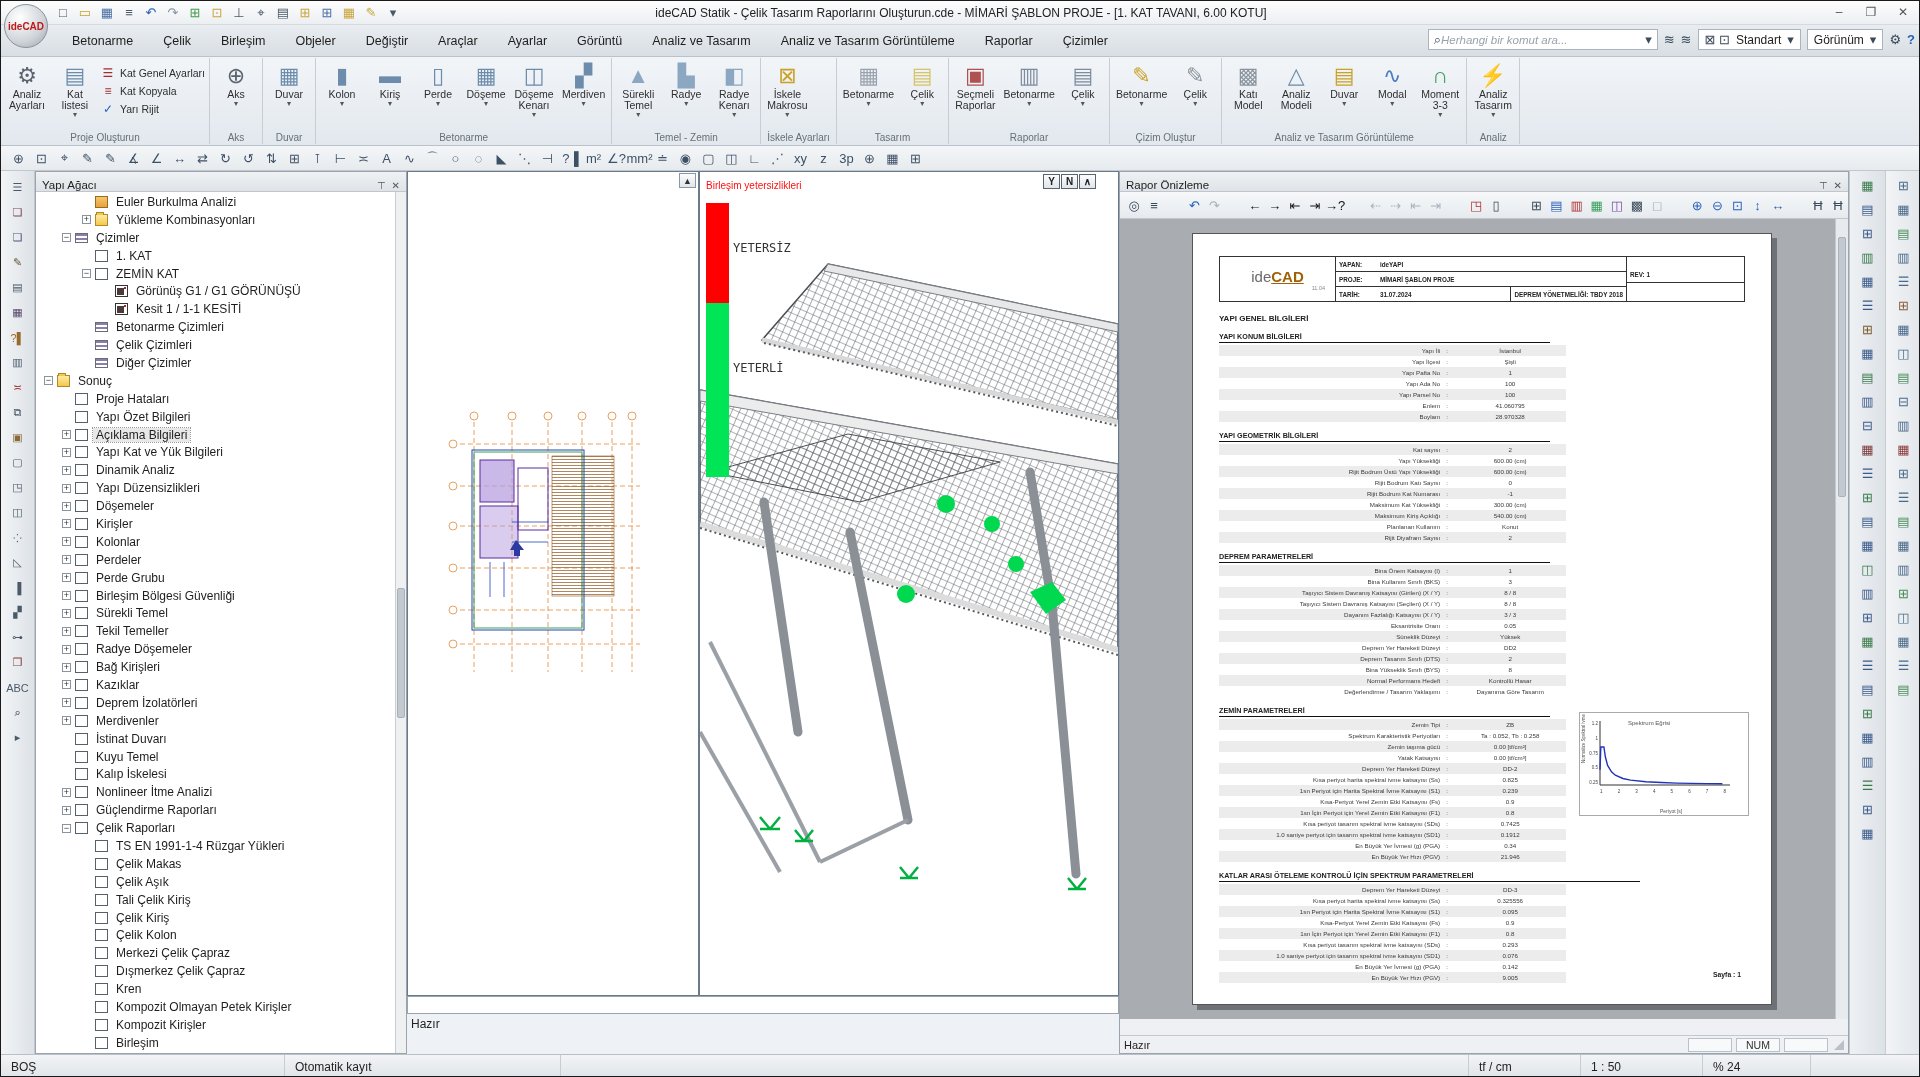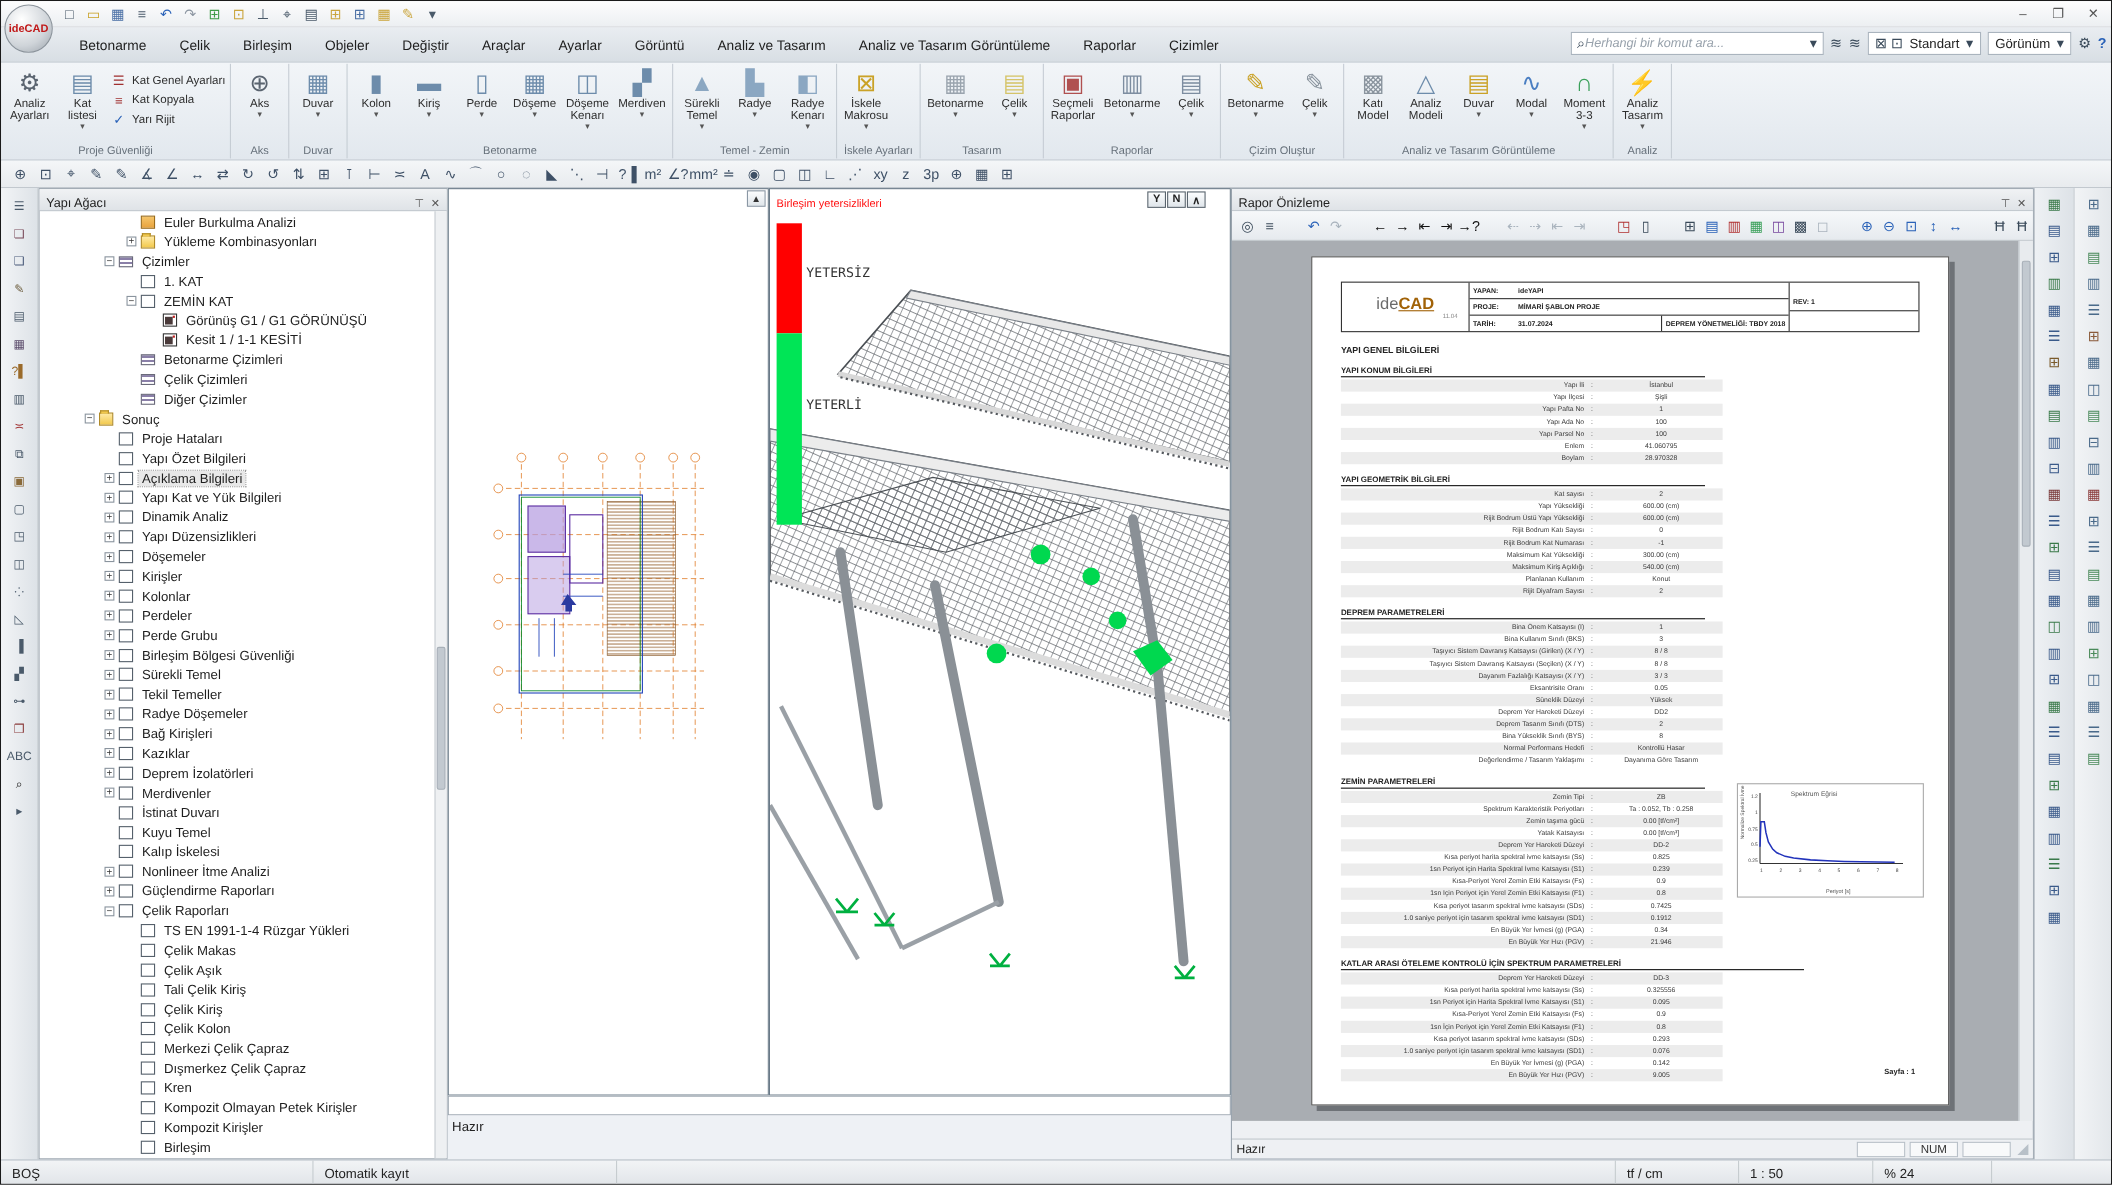--- a/index.html
+++ b/index.html
@@ -55,21 +55,21 @@
   .leftstrip{position:absolute;left:0;top:0;width:34px;height:883px;background:linear-gradient(90deg,#f2f4f6,#dde2e7);
              border-right:1px solid #c2c8ce;display:flex;flex-direction:column;align-items:center;padding-top:4px;}
   .lsi{width:26px;height:25px;display:flex;align-items:center;justify-content:center;font-size:13px;color:#4a5a6a;}
 
   .panel-hdr{height:20px;background:linear-gradient(#f0f2f4,#dfe3e7);border-bottom:1px solid #bfc6cd;
              display:flex;align-items:flex-end;padding:0 6px;font-size:11.5px;color:#222;}
   .panel-hdr .sp{flex:1;}
   .panel-hdr .hb{font-size:10px;color:#555;margin-left:6px;}
 
   .treepanel{position:absolute;left:34px;top:0;width:372px;height:883px;background:#fff;border:1px solid #9aa4ae;}
-  .treebody{position:absolute;left:0;top:20px;right:11px;bottom:0;overflow:hidden;padding-top:1px;padding-left:33px;}
+  .treebody{position:absolute;left:0;top:20px;right:11px;bottom:0;overflow:hidden;padding-top:1px;}
   .titem{display:flex;align-items:center;height:17.9px;white-space:nowrap;}
   .d-0{padding-left:8px;} .d-1{padding-left:26px;} .d-2{padding-left:46px;} .d-3{padding-left:66px;}
   .texp{width:9px;height:9px;border:1px solid #8a949e;background:#fff;font-size:9px;line-height:7px;text-align:center;color:#333;flex:none;margin-right:4px;}
   .texp:empty{visibility:hidden;}
   .tico{width:13px;height:12px;flex:none;margin-right:5px;position:relative;}
   .tico-doc{background:#fff;border:1px solid #55606b;}
   .tico-folder{background:linear-gradient(#ffeaa6,#f2c94c);border:1px solid #b08a28;}
   .tico-folder::before{content:"";position:absolute;top:-3px;left:0;width:6px;height:2px;background:#f2c94c;border:1px solid #b08a28;border-bottom:none;}
   .tico-layers{height:10px;background:repeating-linear-gradient(#8a7fa8 0 2px,#ffffff 2px 4px);border:1px solid #6a6a7a;}
   .tico-sheet{background:#fff;border:1px solid #333;}
@@ -175,20 +175,21 @@
         <span class="ticn" style="color: rgb(202, 165, 61);">⊡</span>
         <span class="ticn" style="color: rgb(74, 90, 106);">⊥</span>
         <span class="ticn" style="color: rgb(74, 90, 106);">⌖</span>
         <span class="ticn" style="color: rgb(74, 90, 106);">▤</span>
         <span class="ticn" style="color: rgb(202, 165, 61);">⊞</span>
         <span class="ticn" style="color: rgb(74, 111, 165);">⊞</span>
         <span class="ticn" style="color: rgb(202, 165, 61);">▦</span>
         <span class="ticn" style="color: rgb(202, 165, 61);">✎</span>
         <span class="ticn" style="color: rgb(74, 90, 106);">▾</span>
     </div>
+    <span class="wtitle">ideCAD Statik - Çelik Tasarım Raporlarını Oluşturun.cde - MİMARİ ŞABLON PROJE - [1. KAT TAVANI,  6.00 KOTU]</span>
     <div class="winbtns">
       <span class="winbtn">–</span>
       <span class="winbtn">❐</span>
       <span class="winbtn">✕</span>
     </div>
   </div>
 
   <div class="tabbar">
     <div class="logo">
         <span>ideCAD</span>
@@ -252,21 +253,21 @@
             <div class="rsmall">
               <span class="rsico" style="color: rgb(160, 48, 48);">≡</span>
               <span>Kat Kopyala</span>
             </div>
             <div class="rsmall">
               <span class="rsico" style="color: rgb(42, 98, 184);">✓</span>
               <span>Yarı Rijit</span>
             </div>
         </div>
       </div>
-      <div class="rglabel">Proje Güvenliği</div>
+      <div class="rglabel">Proje Oluşturun</div>
     </div>
     <div class="rgroup">
       <div class="rgbody">
           <div class="rbtn">
           <span class="ricon" style="color: rgb(90, 100, 112);">⊕</span>
           <span class="rlabel">Aks</span>
           <span class="rcaret">▾</span>
         </div>
         </div>
       <div class="rglabel">Aks</div>

